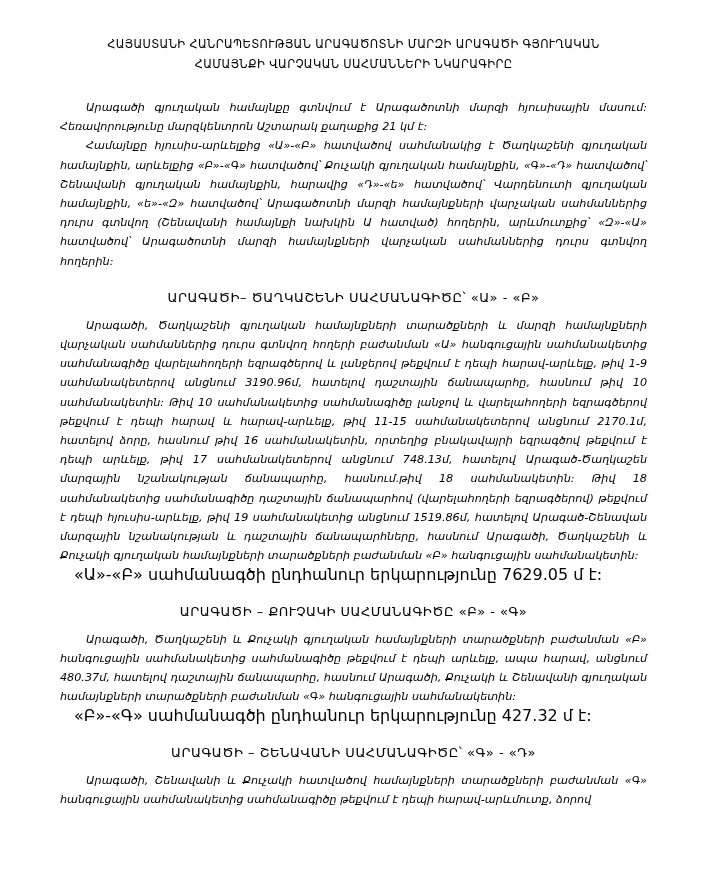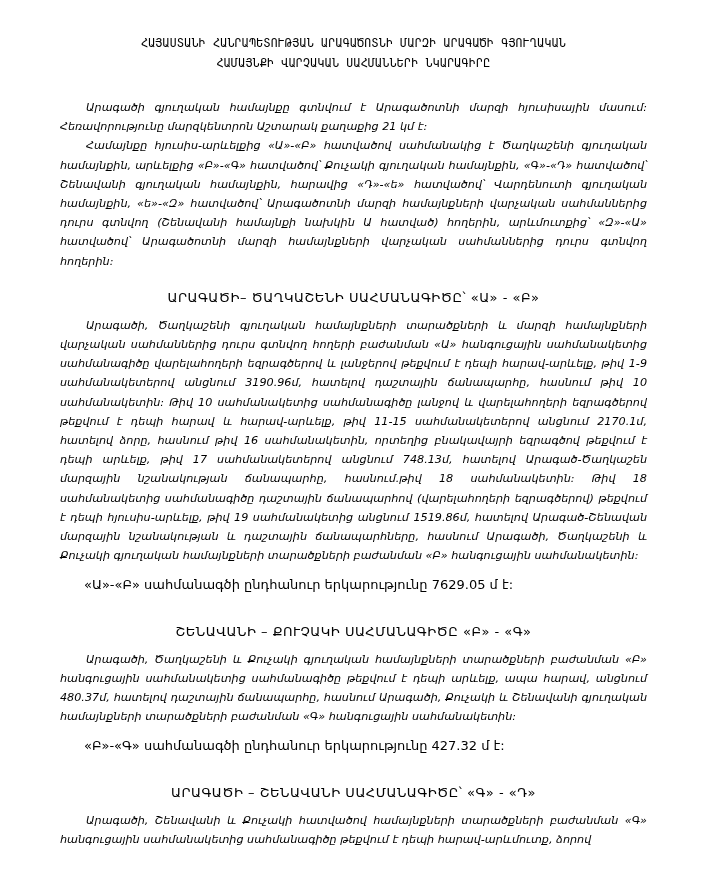--- a/index.html
+++ b/index.html
@@ -24,21 +24,20 @@
     padding: 0 60px;
   }
   .doc-title {
     text-align: center;
     font-size: 11.4px;
     line-height: 20px;
     letter-spacing: 0.35px;
     font-weight: normal;
     margin: 0;
     padding-top: 34px;
-    font-family: Liberation Mono, monospace;
   }
   .doc-title .tline {
     display: block;
     white-space: nowrap;
   }
   .para {
     font-size: 11.2px;
     line-height: 19.2px;
     text-align: justify;
     text-justify: inter-word;
@@ -56,24 +55,24 @@
   .section-heading {
     text-align: center;
     font-size: 13px;
     line-height: 19px;
     letter-spacing: 0.5px;
     margin: 0;
     font-weight: normal;
     white-space: nowrap;
   }
   .measure-line {
-    font-size: 13px;
+    font-size: 16px;
     line-height: 19.2px;
     text-align: left;
-    margin: 10px;
+    margin: 0;
     text-indent: 14px;
   }
 </style>
 </head>
 <body>
 
 <div class="page">
 
   <h1 class="doc-title">
     <span class="tline">ՀԱՅԱՍՏԱՆԻ ՀԱՆՐԱՊԵՏՈՒԹՅԱՆ ԱՐԱԳԱԾՈՏՆԻ ՄԱՐԶԻ ԱՐԱԳԱԾԻ ԳՅՈՒՂԱԿԱՆ</span>
@@ -89,21 +88,21 @@
 
   <h2 class="section-heading">ԱՐԱԳԱԾԻ– ԾԱՂԿԱՇԵՆԻ ՍԱՀՄԱՆԱԳԻԾԸ՝ «Ա» - «Բ»</h2>
 
   <div class="spacer-sm"></div>
 
   <p class="para lastline-left">Արագածի,  Ծաղկաշենի  գյուղական  համայնքների  տարածքների  և  մարզի համայնքների վարչական սահմաններից դուրս գտնվող հողերի բաժանման «Ա» հանգուցային սահմանակետից սահմանագիծը վարելահողերի եզրագծերով և լանջերով թեքվում է դեպի հարավ-արևելք,  թիվ 1-9 սահմանակետերով անցնում 3190.96մ, հատելով դաշտային ճանապարհը, հասնում թիվ 10 սահմանակետին: Թիվ 10 սահմանակետից սահմանագիծը լանջով և վարելահողերի եզրագծերով թեքվում է դեպի հարավ և հարավ-արևելք, թիվ 11-15 սահմանակետերով անցնում 2170.1մ, հատելով ձորը, հասնում թիվ 16 սահմանակետին, որտեղից բնակավայրի եզրագծով թեքվում է դեպի արևելք, թիվ 17 սահմանակետերով անցնում 748.13մ, հատելով Արագած-Ծաղկաշեն մարզային նշանակության ճանապարհը, հասնում.թիվ 18 սահմանակետին: Թիվ 18 սահմանակետից սահմանագիծը դաշտային ճանապարհով (վարելահողերի եզրագծերով) թեքվում է դեպի հյուսիս-արևելք, թիվ 19 սահմանակետից անցնում 1519.86մ, հատելով Արագած-Շենավան մարզային նշանակության և դաշտային ճանապարհները, հասնում Արագածի, Ծաղկաշենի և Քուչակի գյուղական համայնքների տարածքների բաժանման «Բ» հանգուցային սահմանակետին:</p>
   <p class="measure-line">«Ա»-«Բ» սահմանագծի  ընդհանուր երկարությունը 7629.05 մ է:</p>
 
   <div class="spacer-md"></div>
 
-  <h2 class="section-heading">ՇԵՆԱՎԱՆԻ – ՔՈՒՉԱԿԻ ՍԱՀՄԱՆԱԳԻԾԸ   «Բ» - «Գ»</h2>
+  <h2 class="section-heading">ԱՐԱԳԱԾԻ – ՔՈՒՉԱԿԻ ՍԱՀՄԱՆԱԳԻԾԸ   «Բ» - «Գ»</h2>
 
   <div class="spacer-sm"></div>
 
   <p class="para lastline-left">Արագածի, Ծաղկաշենի և Քուչակի գյուղական համայնքների տարածքների բաժանման «Բ» հանգուցային սահմանակետից սահմանագիծը թեքվում է դեպի արևելք, ապա հարավ, անցնում   480.37մ, հատելով դաշտային ճանապարհը, հասնում Արագածի, Քուչակի և Շենավանի գյուղական համայնքների տարածքների բաժանման   «Գ» հանգուցային սահմանակետին:</p>
   <p class="measure-line">«Բ»-«Գ» սահմանագծի  ընդհանուր երկարությունը 427.32 մ է:</p>
 
   <div class="spacer-md"></div>
 
   <h2 class="section-heading">ԱՐԱԳԱԾԻ – ՇԵՆԱՎԱՆԻ ՍԱՀՄԱՆԱԳԻԾԸ՝ «Գ» - «Դ»</h2>
 

